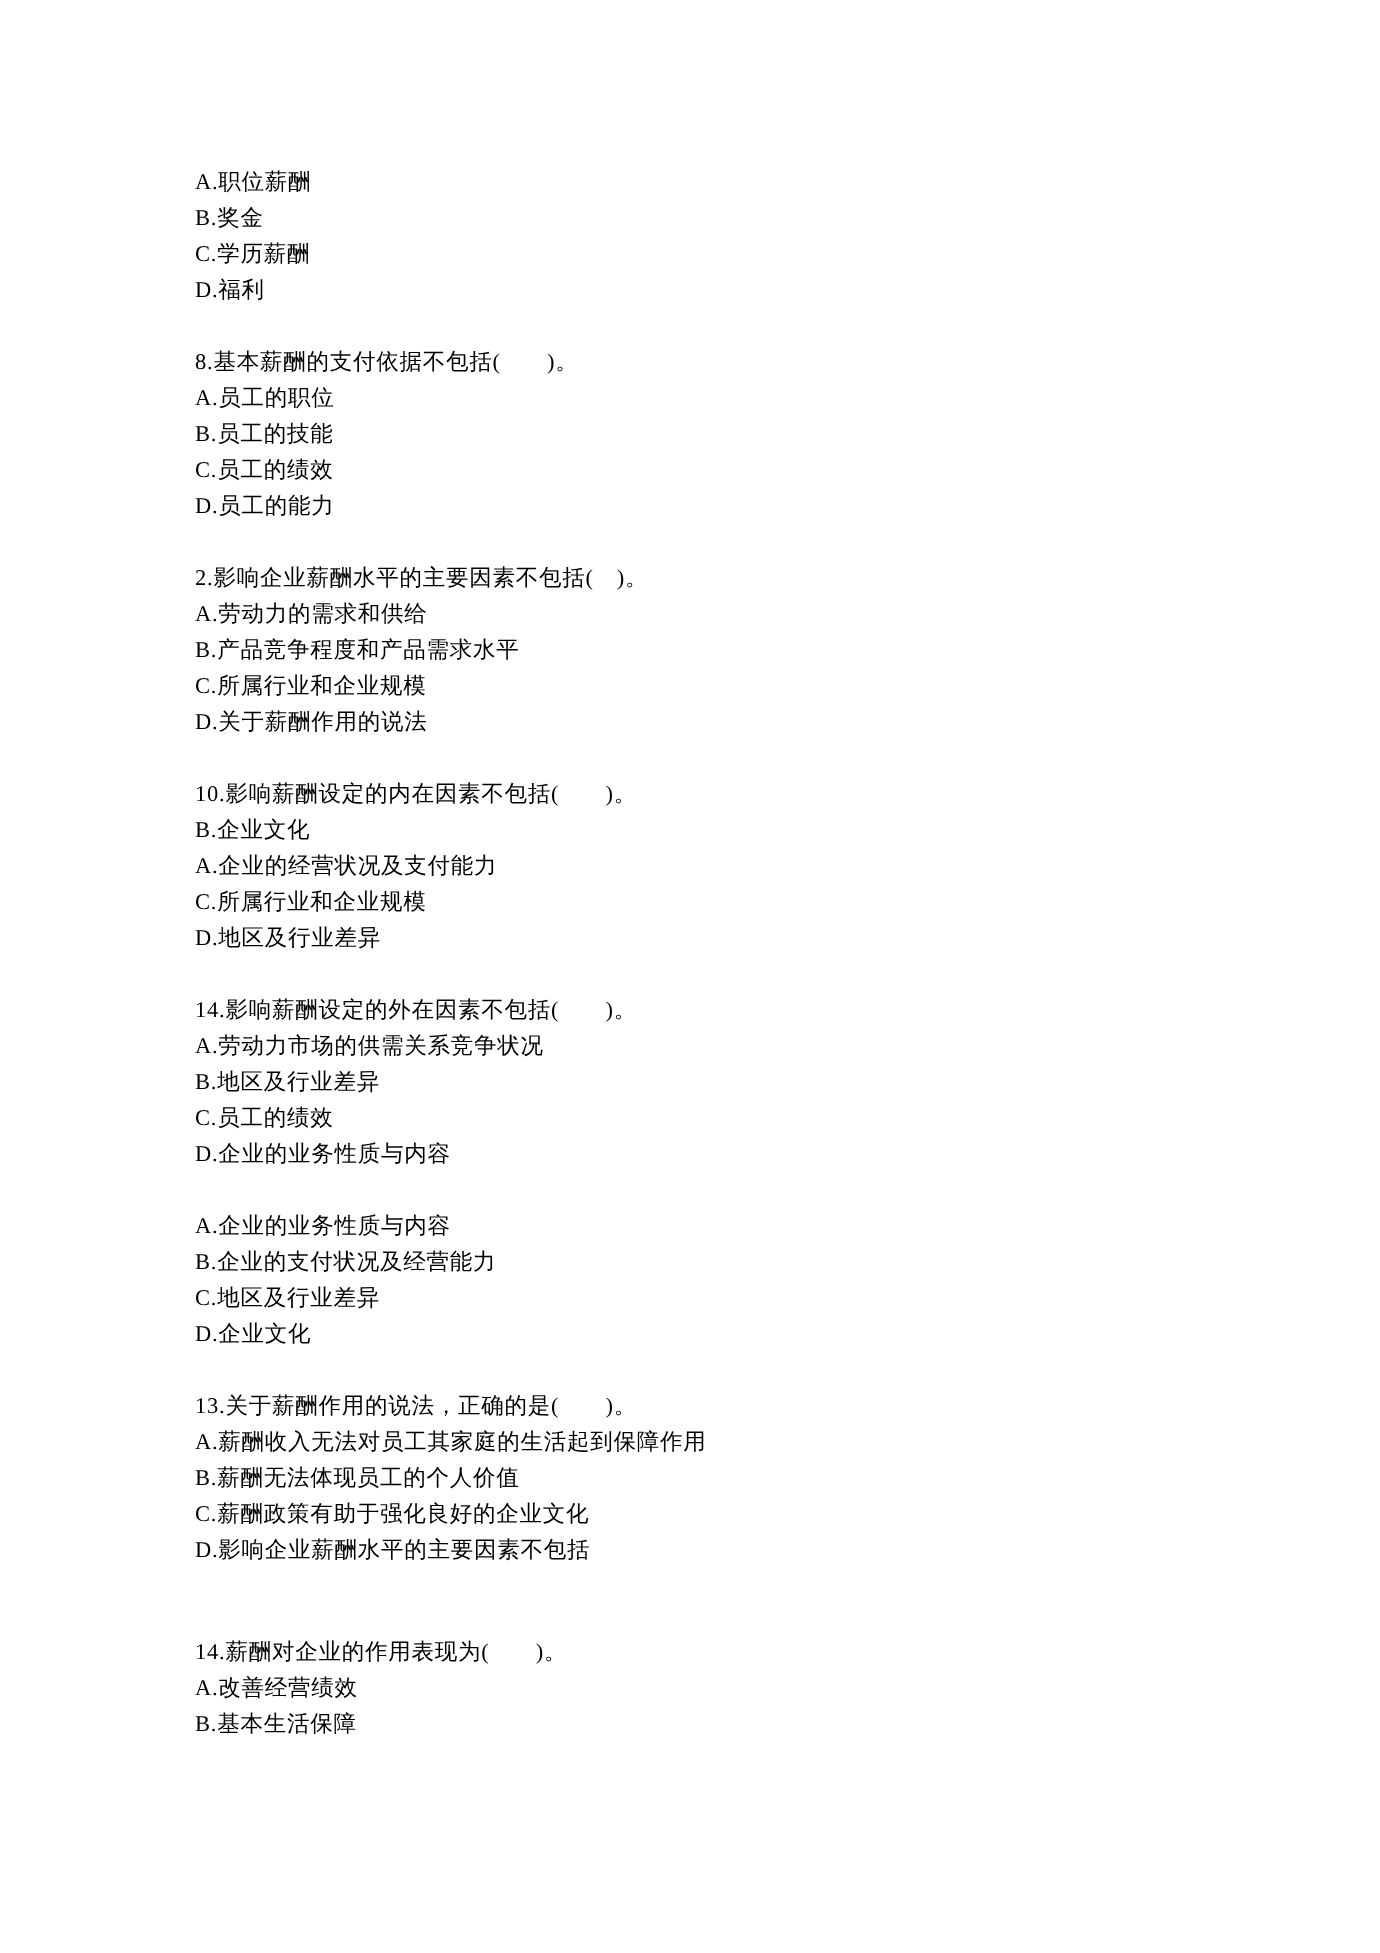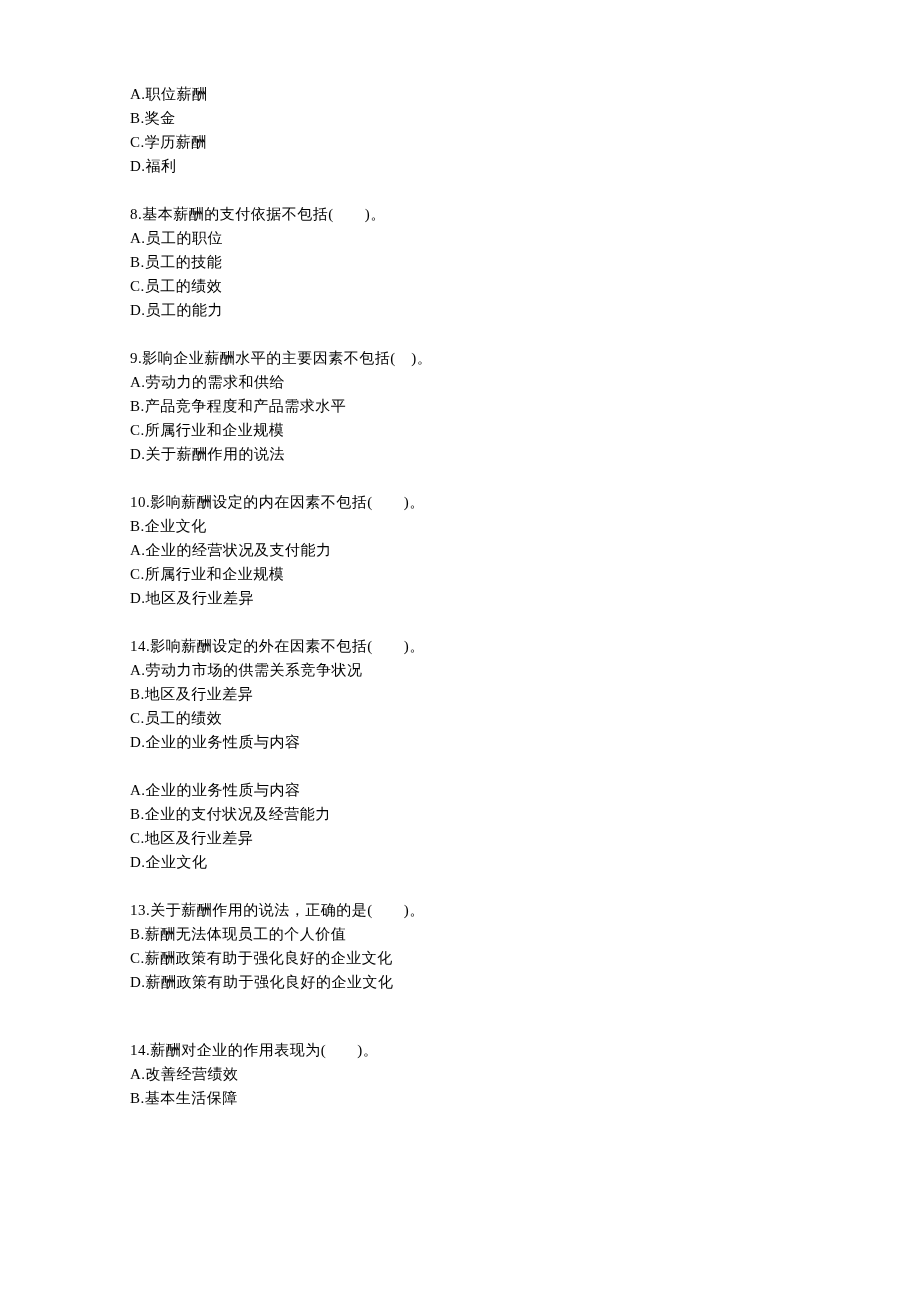--- a/index.html
+++ b/index.html
@@ -7,21 +7,21 @@
     padding: 0;
     background: #ffffff;
     font-family: "SimSun", "宋体", serif;
     font-size: 15px;
     color: #000000;
     line-height: 1.6;
   }
   .page {
     width: 920px;
     min-height: 1302px;
-    padding: 82px 130px 60px 130px;
+    padding: 110px 130px 60px 130px;
     box-sizing: border-box;
   }
   .option-line {
     margin: 0;
     letter-spacing: 0.5px;
   }
   .question-line {
     margin: 0;
     letter-spacing: 0.5px;
   }
@@ -47,21 +47,21 @@
 
   <div class="block">
     <p class="question-line">8.基本薪酬的支付依据不包括(　　)。</p>
     <p class="option-line">A.员工的职位</p>
     <p class="option-line">B.员工的技能</p>
     <p class="option-line">C.员工的绩效</p>
     <p class="option-line">D.员工的能力</p>
   </div>
 
   <div class="block">
-    <p class="question-line">9.影响企业薪酬水平的主要因素不包括(　)。</p>
+    <p class="question-line">2.影响企业薪酬水平的主要因素不包括(　)。</p>
     <p class="option-line">A.劳动力的需求和供给</p>
     <p class="option-line">B.产品竞争程度和产品需求水平</p>
     <p class="option-line">C.所属行业和企业规模</p>
     <p class="option-line">D.关于薪酬作用的说法</p>
   </div>
 
   <div class="block">
     <p class="question-line">10.影响薪酬设定的内在因素不包括(　　)。</p>
     <p class="option-line">B.企业文化</p>
     <p class="option-line">A.企业的经营状况及支付能力</p>
@@ -79,23 +79,24 @@
 
   <div class="block">
     <p class="option-line">A.企业的业务性质与内容</p>
     <p class="option-line">B.企业的支付状况及经营能力</p>
     <p class="option-line">C.地区及行业差异</p>
     <p class="option-line">D.企业文化</p>
   </div>
 
   <div class="block">
     <p class="question-line">13.关于薪酬作用的说法，正确的是(　　)。</p>
+    <p class="option-line">A.薪酬收入无法对员工其家庭的生活起到保障作用</p>
     <p class="option-line">B.薪酬无法体现员工的个人价值</p>
     <p class="option-line">C.薪酬政策有助于强化良好的企业文化</p>
-    <p class="option-line">D.薪酬政策有助于强化良好的企业文化</p>
+    <p class="option-line">D.影响企业薪酬水平的主要因素不包括</p>
   </div>
 
   <div class="block">
     <p class="question-line">14.薪酬对企业的作用表现为(　　)。</p>
     <p class="option-line">A.改善经营绩效</p>
     <p class="option-line">B.基本生活保障</p>
   </div>
 
 </div>
 

